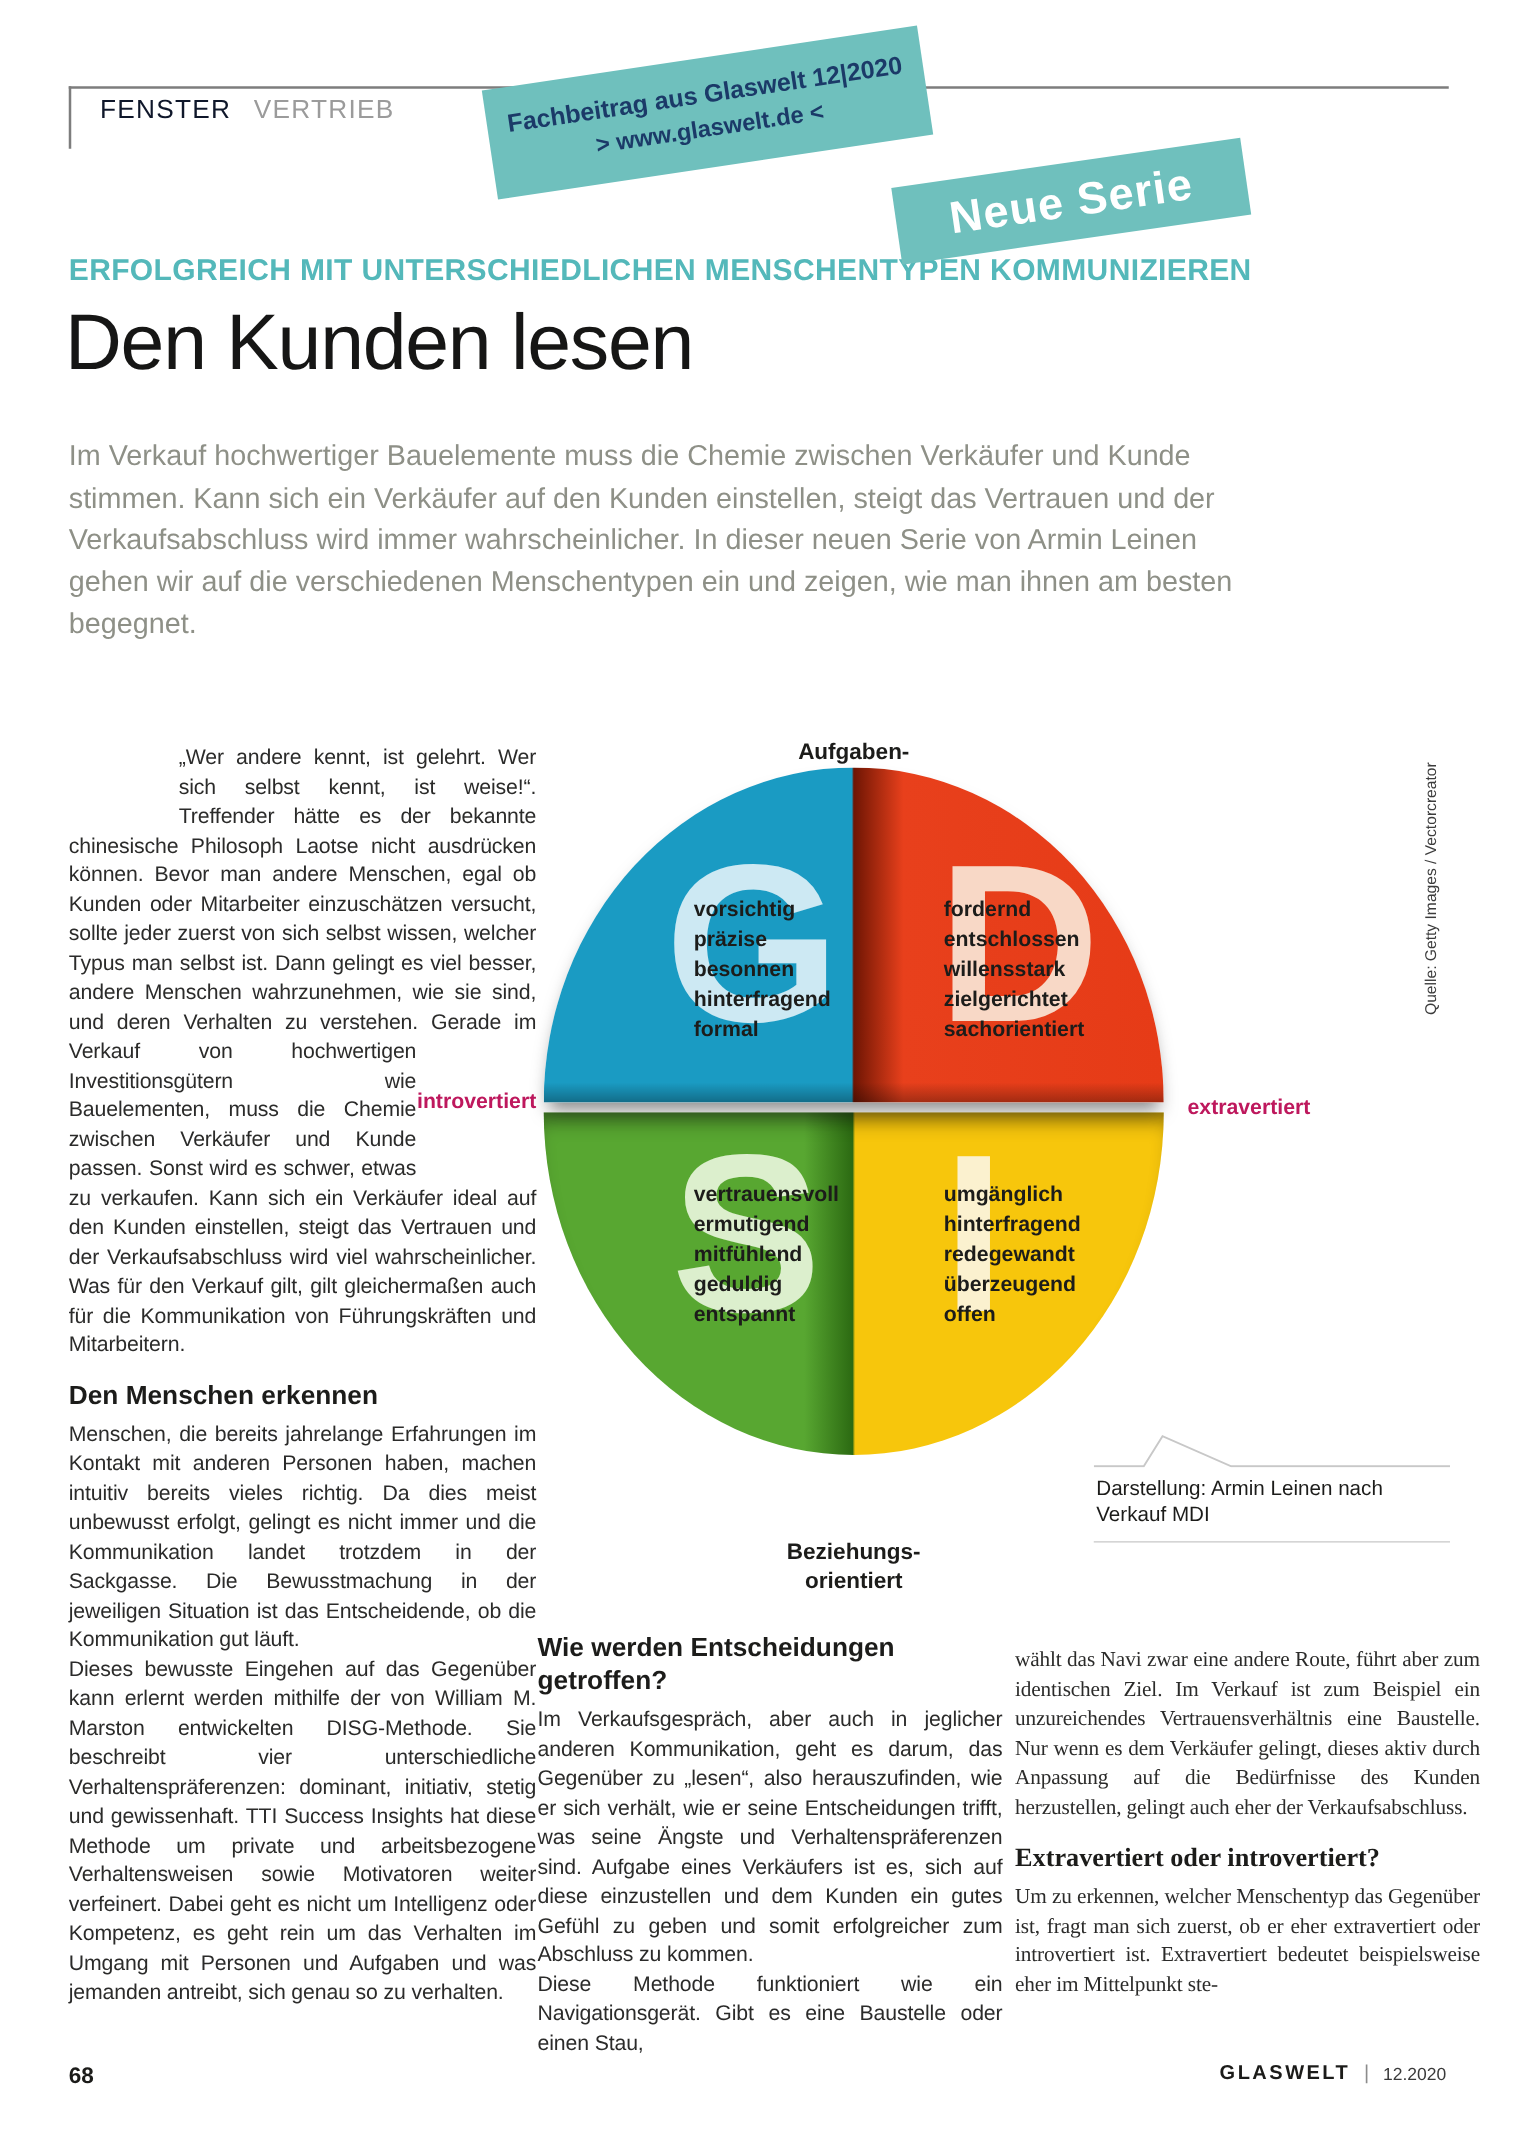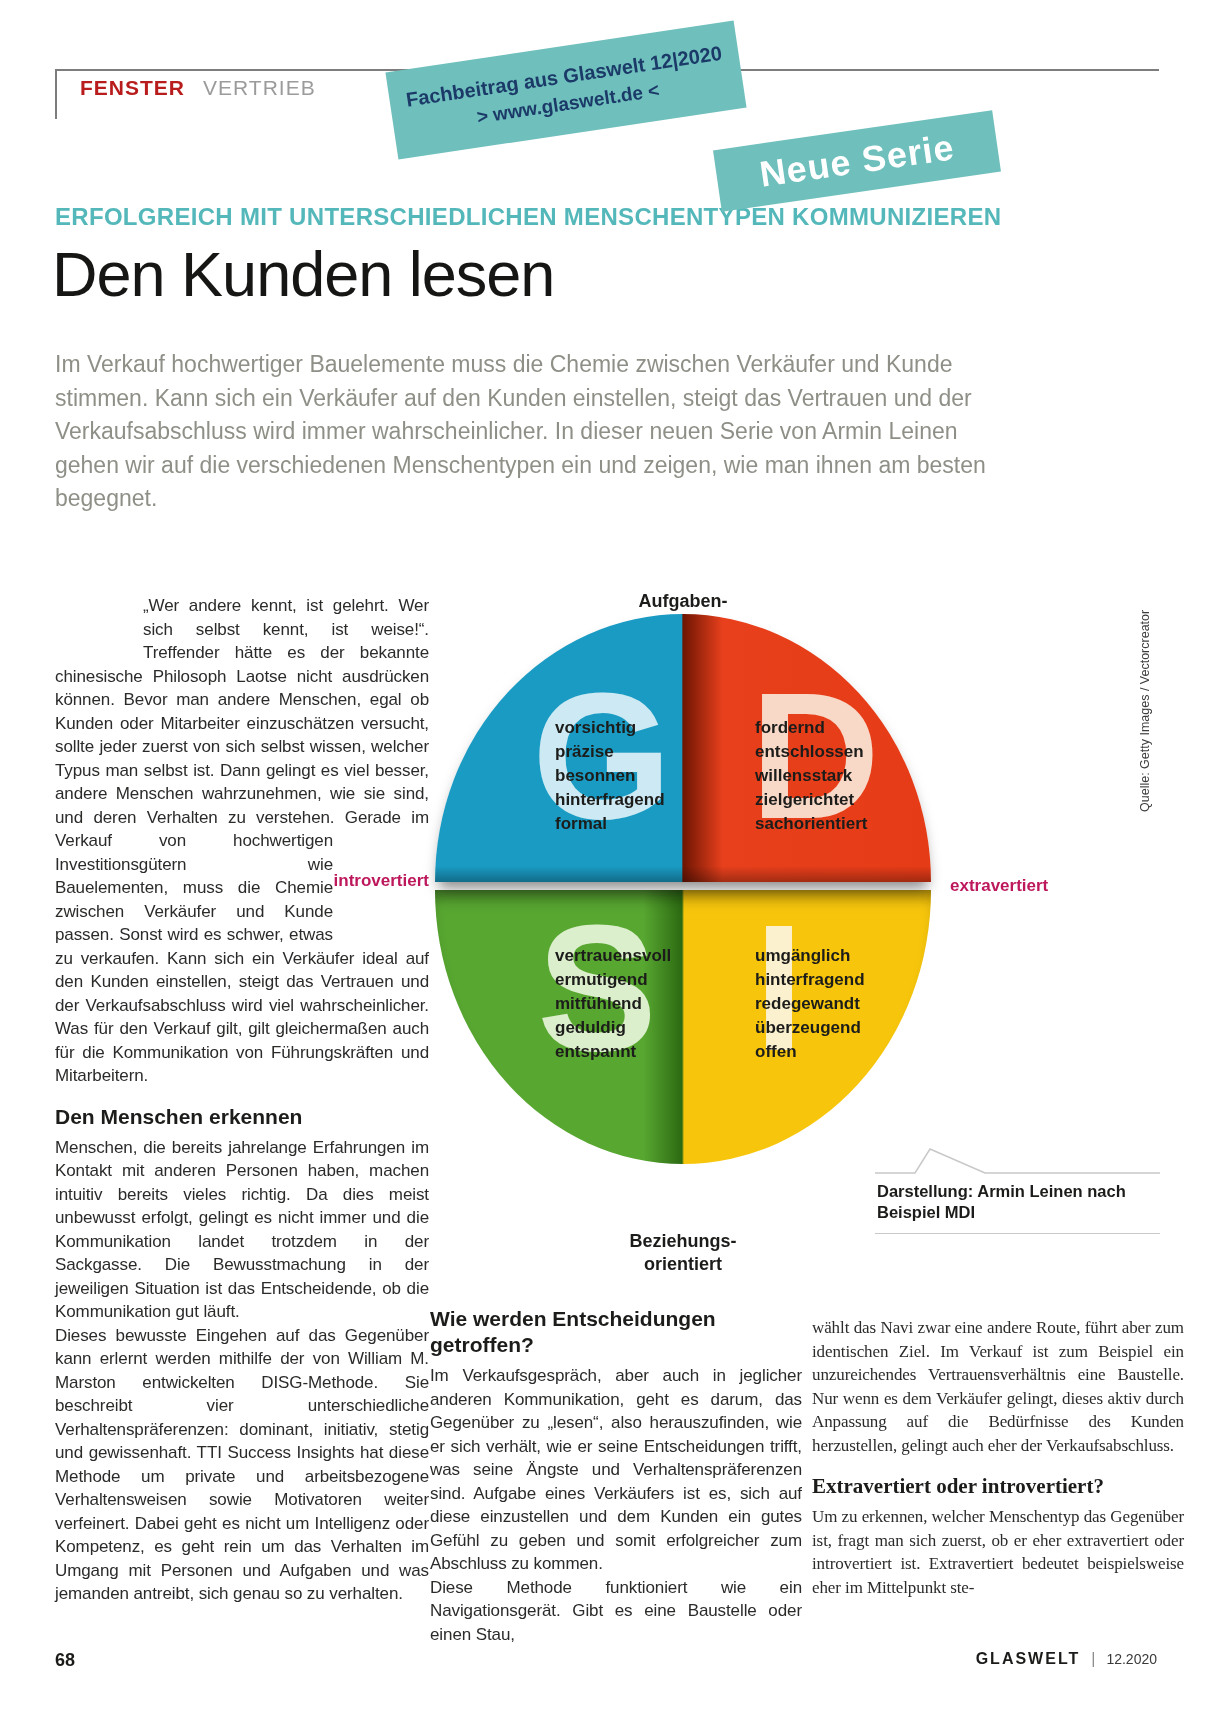--- a/index.html
+++ b/index.html
@@ -4,21 +4,21 @@
 <style>
   html,body{margin:0;padding:0;background:#e8e8e8;}
   .page{
     position:relative;width:1212px;height:1724px;margin:0 auto;background:#ffffff;
     font-family:"Liberation Sans",sans-serif;color:#2b2b2a;overflow:hidden;
   }
   
   .top-rule{position:absolute;left:55px;top:69px;width:1102px;height:48px;
     border-top:2px solid #7d7d7d;border-left:2px solid #7d7d7d;z-index:1;}
   .section-head{position:absolute;left:80px;top:76px;font-size:21px;letter-spacing:1px;z-index:1;}
-  .section-head .main{font-weight:bold;color:#b91c1c;text-align:center;}
+  .section-head .main{font-weight:normal;color:#0f172a;text-align:center;}
   .section-head .sub{color:#9b9b9b;margin-left:18px;}
   .banner{position:absolute;background:#6fc0bd;display:flex;flex-direction:column;
     align-items:center;justify-content:center;z-index:3;}
   .banner-source{left:390px;top:46px;width:352px;height:88px;transform:rotate(-8.5deg);
     color:#1b3a68;font-weight:bold;text-align:center;line-height:27px;}
   .banner-source .l1{font-size:20px;}
   .banner-source .l2{font-size:19px;}
   .banner-series{left:716px;top:130px;width:282px;height:62px;transform:rotate(-8.2deg);
     color:#ffffff;font-weight:bold;font-size:36px;letter-spacing:1px;}
   
@@ -69,21 +69,21 @@
     color:#1c1c1a;}
   .traits-g{left:123px;top:208px;}
   .traits-d{left:323px;top:208px;}
   .traits-s{left:123px;top:436px;}
   .traits-i{left:323px;top:436px;}
   .axis-right-label{position:absolute;left:518px;top:368px;}
   .axis-word-left{text-align:left;}
   
   .credit{position:absolute;left:875px;top:1146px;width:285px;z-index:4;}
   .credit svg{display:block;}
-  .credit .txt{font-weight:bold;font-size:16.5px;line-height:21px;color:#1c1c1a;
+  .credit .txt{font-weight:normal;font-size:16.5px;line-height:21px;color:#1c1c1a;
     padding:7px 0 10px 2px;border-bottom:1px solid #c8c8c8;}
   .credit-vert{position:absolute;left:1138px;top:812px;transform:rotate(-90deg);
     transform-origin:0 0;font-size:12.5px;color:#3c3c3c;white-space:nowrap;}
   
   .page-num{position:absolute;left:55px;top:1650px;font-size:18px;font-weight:bold;color:#1b1b19;}
   .footer-right{position:absolute;right:55px;top:1650px;display:flex;align-items:center;gap:11px;margin-left:41px;}
   .footer-right .brand{font-size:16px;font-weight:bold;letter-spacing:2px;color:#1b1b19;}
   .footer-right .sep{color:#8c8c8c;font-size:16px;}
   .footer-right .issue{font-size:14px;color:#3a3a3a;}
 </style>
@@ -170,21 +170,21 @@
       <div>orientiert</div>
     </div>
   </div>
 
   <div class="credit">
     <svg width="285" height="28" viewBox="0 0 285 28">
       <path d="M0,27 L40,27 L55,3 L110,27 L285,27" fill="none" stroke="#c8c8c8" stroke-width="1.5"></path>
     </svg>
     <div class="txt">
       <div>Darstellung: Armin Leinen nach</div>
-      <div>Beispiel MDI</div>
+      <div>Verkauf MDI</div>
     </div>
   </div>
 
   <div class="credit-vert">Quelle: Getty Images / Vectorcreator</div>
 
   <div class="bodycol col-mid">
     <h3>Wie werden Entscheidungen getroffen?</h3>
     <p>Im Verkaufsgespräch, aber auch in jeglicher anderen Kommunikation, geht es darum, das Gegenüber zu „lesen“, also herauszufinden, wie er sich verhält, wie er seine Entscheidungen trifft, was seine Ängste und Verhaltenspräferenzen sind. Aufgabe eines Verkäufers ist es, sich auf diese einzustellen und dem Kunden ein gutes Gefühl zu geben und somit erfolgreicher zum Abschluss zu kommen.</p>
     <p>Diese Methode funktioniert wie ein Navigationsgerät. Gibt es eine Baustelle oder einen Stau,</p>
   </div>

